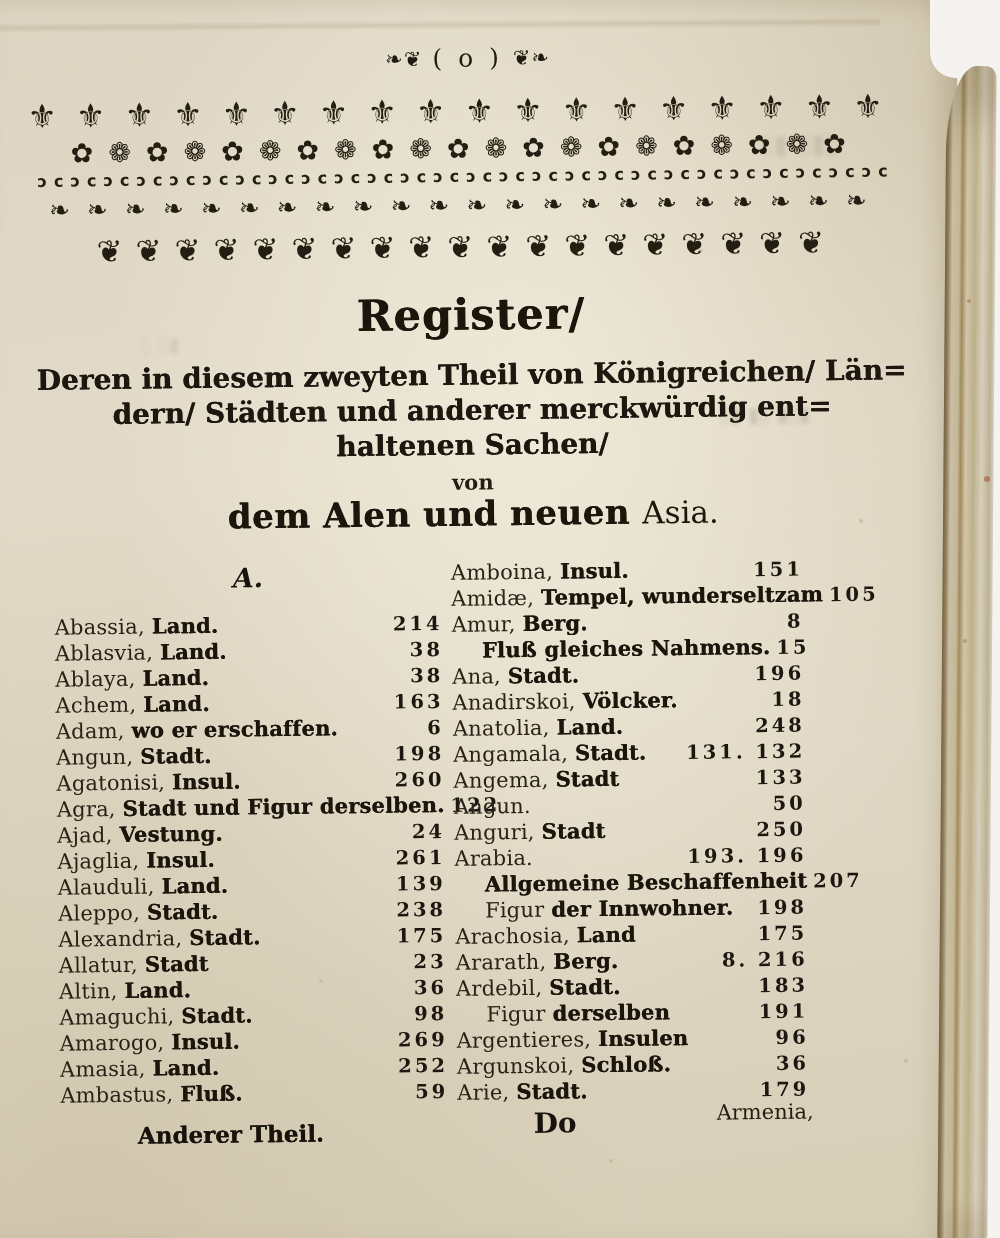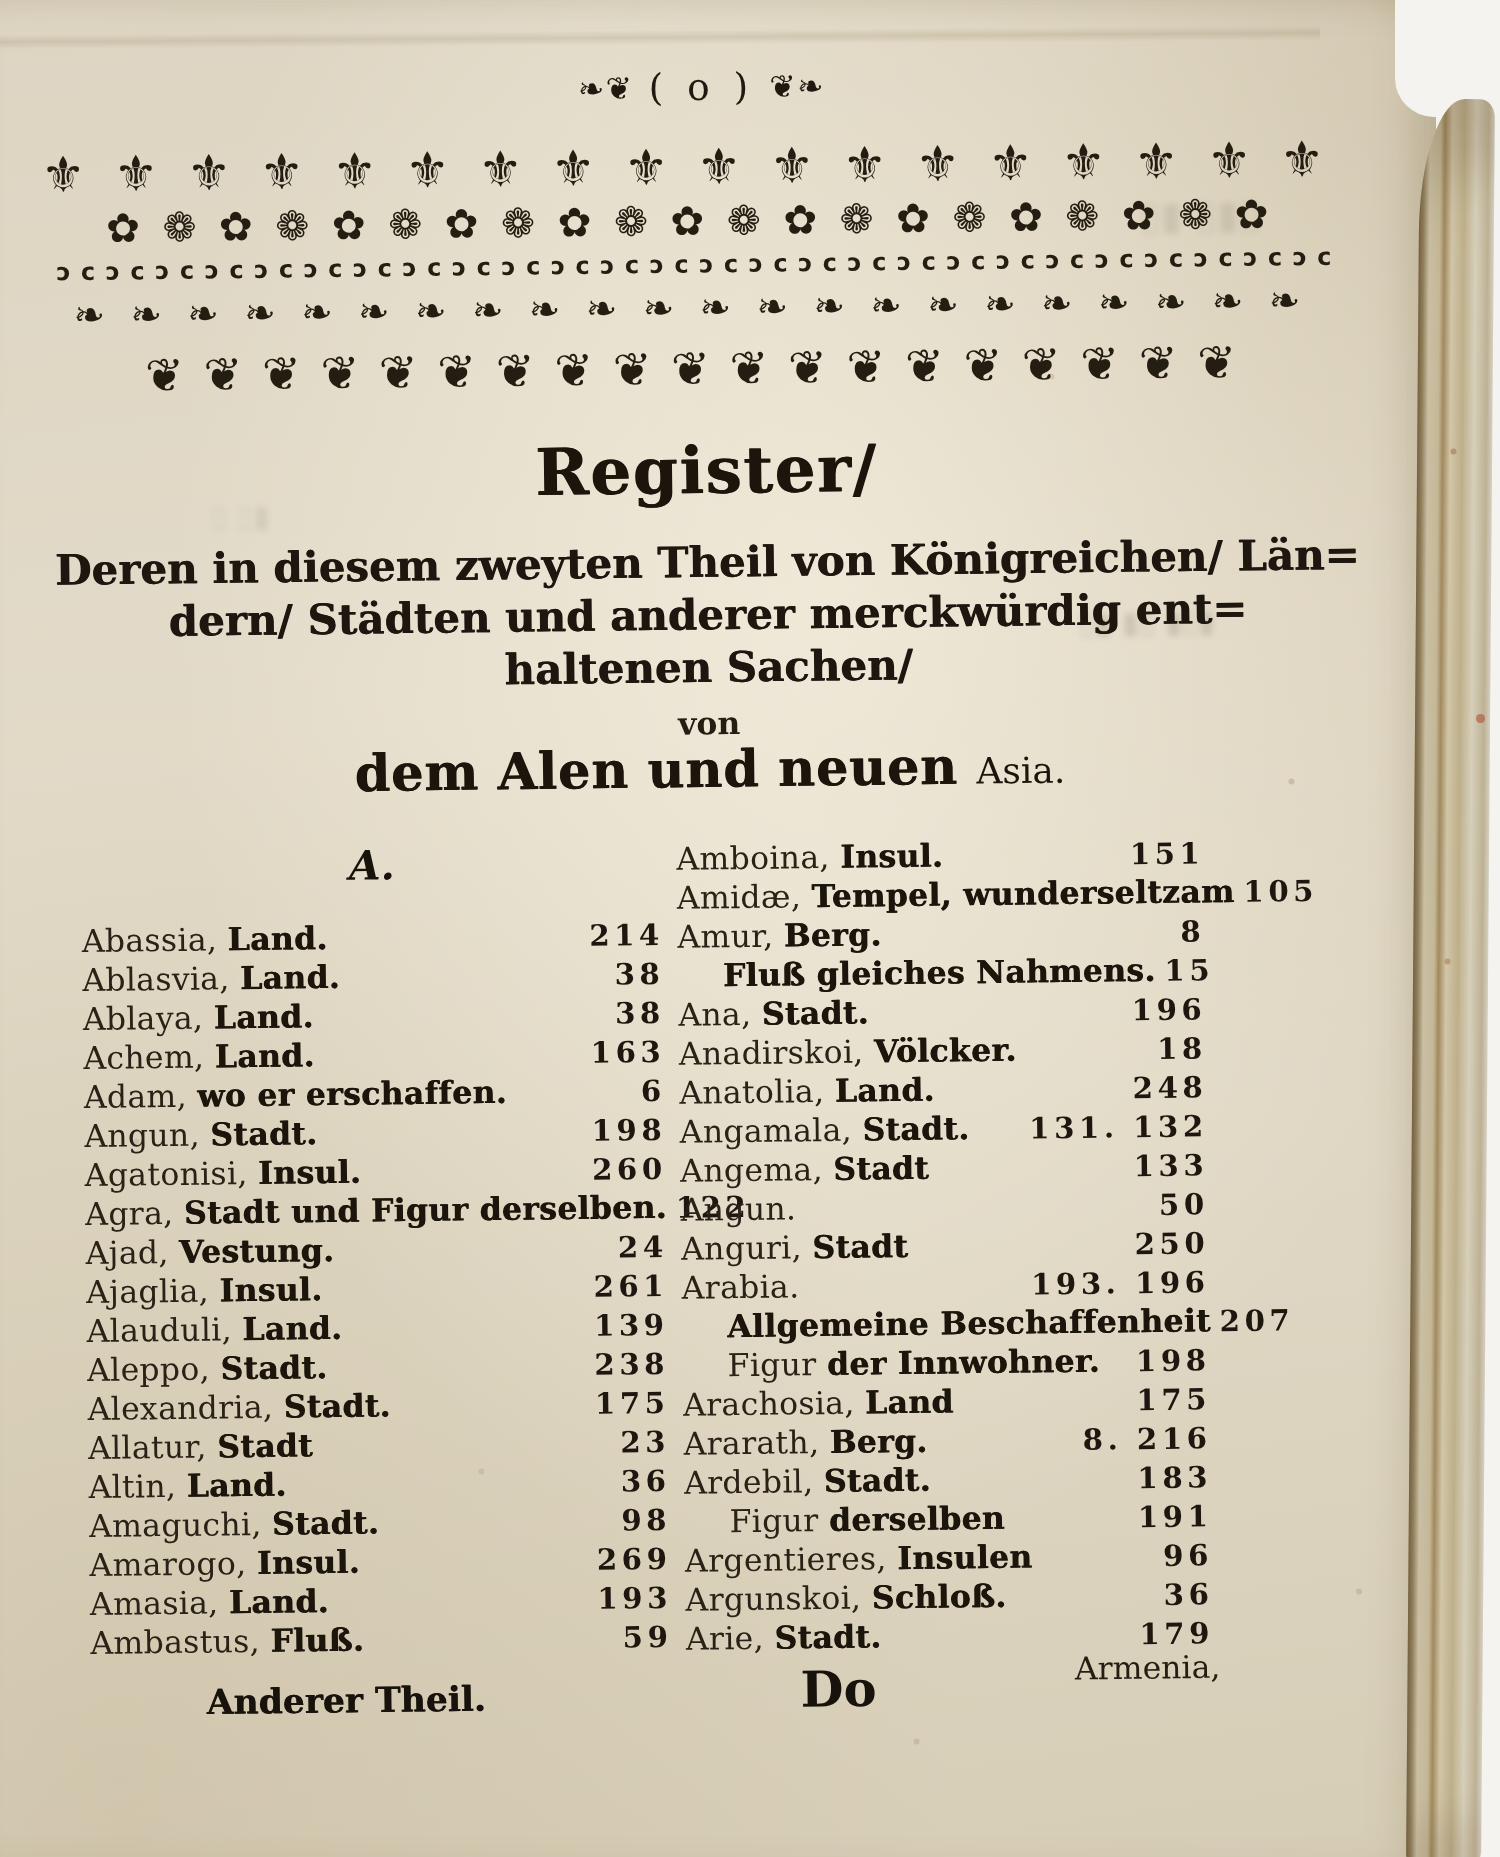--- a/index.html
+++ b/index.html
@@ -90,36 +90,36 @@
 
   .title{position:absolute;left:0;top:290px;width:950px;text-align:center;
     font-size:43px;font-weight:bold;color:#1b150c;letter-spacing:1px;text-shadow:.5px 0 0 currentColor;}
   .subtitle{position:absolute;left:0;top:358px;width:950px;text-align:center;
     font-size:28px;line-height:35px;font-weight:bold;color:#1d1710;text-shadow:.4px 0 0 currentColor;}
   .connector{position:absolute;left:0;top:470px;width:950px;text-align:center;
     font-size:21px;font-weight:bold;color:#241d12;}
   .subject{position:absolute;left:0;top:494px;width:950px;text-align:center;
     font-size:34px;color:#1b150c;}
   .subject .frak{letter-spacing:.5px;}
-  .subject .roman{font-size:24px;}
+  .subject .roman{font-size:31px;}
 
   .section-letter{position:absolute;left:55px;top:560px;width:388px;text-align:center;
     font-size:27px;font-weight:bold;font-style:italic;color:#17120b;}
 
   .col{position:absolute;font-size:21px;}
   .col-left{left:55px;top:610px;width:388px;}
   .col-right{left:452px;top:560px;width:352px;}
   .entry-row{display:flex;align-items:baseline;height:26px;white-space:nowrap;}
   .entry-row .label{letter-spacing:.2px;}
   .entry-row .num{margin-left:auto;padding-left:6px;font-size:19.5px;letter-spacing:3px;color:#1d1710;font-weight:bold;}
   .entry-row.indent .label{padding-left:30px;}
 
   .catch-left{position:absolute;left:80px;top:1118px;width:290px;text-align:center;
     font-size:23px;font-weight:bold;color:#17120b;text-shadow:.4px 0 0 currentColor;}
-  .sig-do{position:absolute;left:528px;top:1108px;font-size:33px;font-weight:bold;color:#17120b;}
+  .sig-do{position:absolute;left:528px;top:1108px;font-size:28px;font-weight:bold;color:#17120b;}
   .catch-armenia{position:absolute;left:640px;top:1104px;width:168px;text-align:right;font-size:21px;color:#241d12;}
 </style>
 </head>
 <body>
 
 <div class="photo">
 
   <div class="paper"></div>
   <div class="corner-backdrop"></div>
   <div class="fore-edge"></div>
@@ -241,21 +241,21 @@
           <span class="num">98</span>
         </div>
 
         <div class="entry-row">
           <span class="label"><span class="roman">Amarogo, </span><span class="frak">Insul.</span></span>
           <span class="num">269</span>
         </div>
 
         <div class="entry-row">
           <span class="label"><span class="roman">Amasia, </span><span class="frak">Land.</span></span>
-          <span class="num">193</span>
+          <span class="num">252</span>
         </div>
 
         <div class="entry-row">
           <span class="label"><span class="roman">Ambastus, </span><span class="frak">Fluß.</span></span>
           <span class="num">59</span>
         </div>
       </div>
 
     <div class="col col-right">
 

